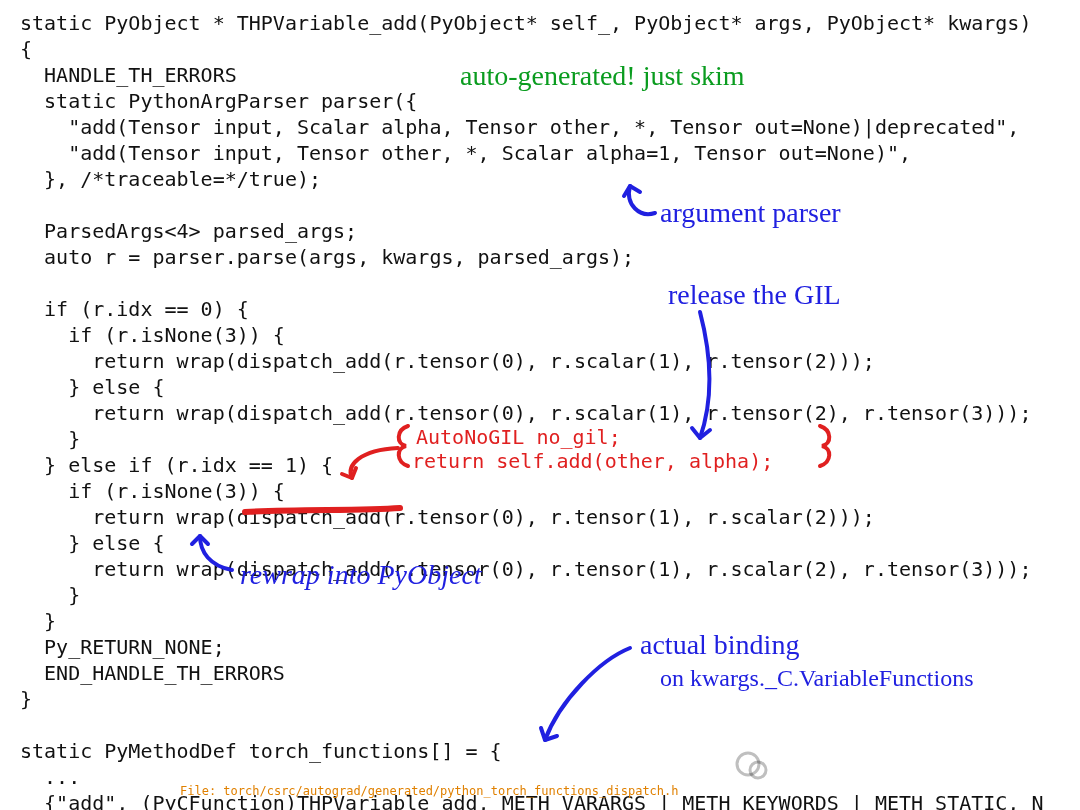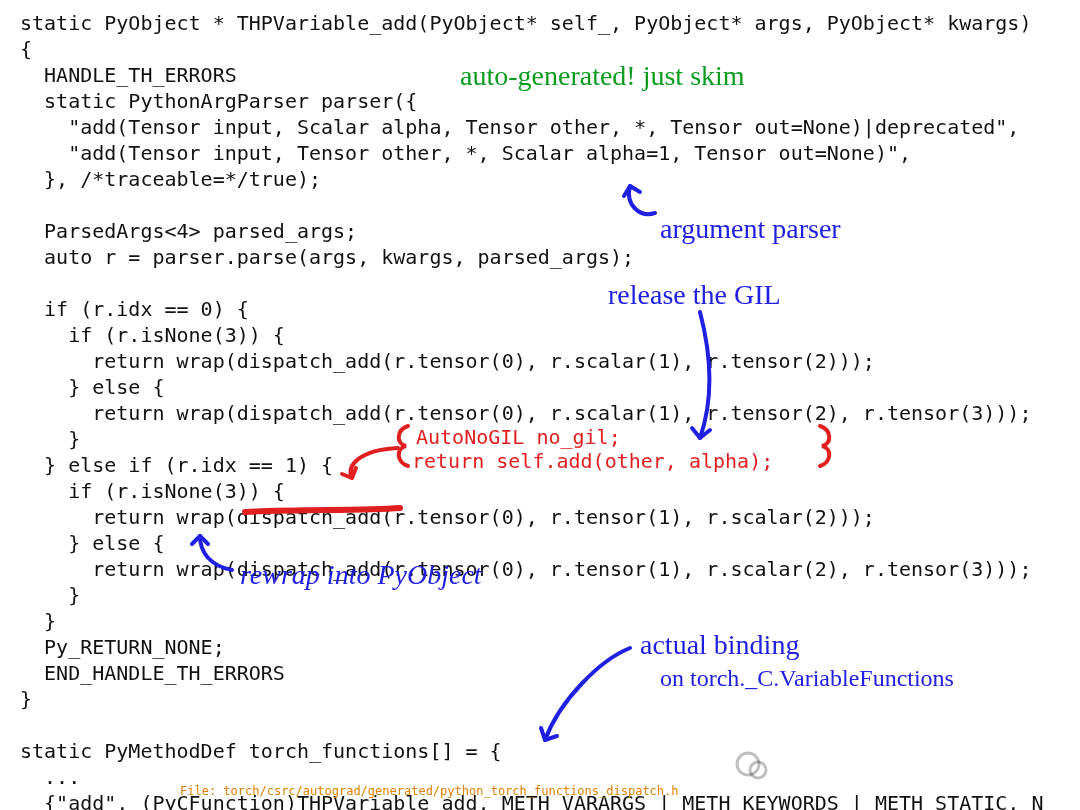--- a/index.html
+++ b/index.html
@@ -89,31 +89,31 @@
   END_HANDLE_TH_ERRORS
 }
 
 static PyMethodDef torch_functions[] = {
   ...
   {"add", (PyCFunction)THPVariable_add, METH_VARARGS | METH_KEYWORDS | METH_STATIC, N
   ...</pre>
 
   <div class="annot green" style="left:460px; top:50px;margin-top:11px;">auto-generated! just skim</div>
 
-  <div class="annot blue" style="left:660px; top:198px;margin-top:16px;">argument parser</div>
+  <div class="annot blue" style="left:660px; top:198px;">argument parser</div>
 
-  <div class="annot blue" style="left:608px; top:280px;font-family:Liberation Serif, serif;">release the GIL</div>
+  <div class="annot blue" style="left:668px; top:280px;font-family:Liberation Serif, serif;">release the GIL</div>
 
   <div class="annot redcode" style="left:416px; top:425px;">AutoNoGIL no_gil;</div>
   <div class="annot redcode" style="left:412px; top:449px;">return self.add(other, alpha);</div>
 
   <div class="annot blue" style="left:240px; top:560px;font-style:italic;">rewrap into PyObject</div>
 
   <div class="annot blue" style="left:640px; top:630px;">actual binding</div>
-  <div class="annot blue" style="left:660px; top:665px; font-size:24px;">on torch._C.VariableFunctions</div>
+  <div class="annot blue" style="left:660px; top:665px; font-size:24px;">on kwargs._C.VariableFunctions</div>
 
   <div class="annot orange" style="left:180px; top:785px; font-size:12px; font-family:Menlo,Consolas,monospace;">File: torch/csrc/autograd/generated/python_torch_functions_dispatch.h</div>
 
 
   <svg class="overlay">
 
     <path d="M655 213 C 640 218 625 205 630 186" stroke="#2020e0" stroke-width="4" fill="none" stroke-linecap="round"></path>
     <path d="M630 186 l -6 10 m 6 -10 l 10 6" stroke="#2020e0" stroke-width="4" fill="none" stroke-linecap="round"></path>
 
     <path d="M700 312 C 710 350 715 395 700 438" stroke="#2020e0" stroke-width="4" fill="none" stroke-linecap="round"></path>

